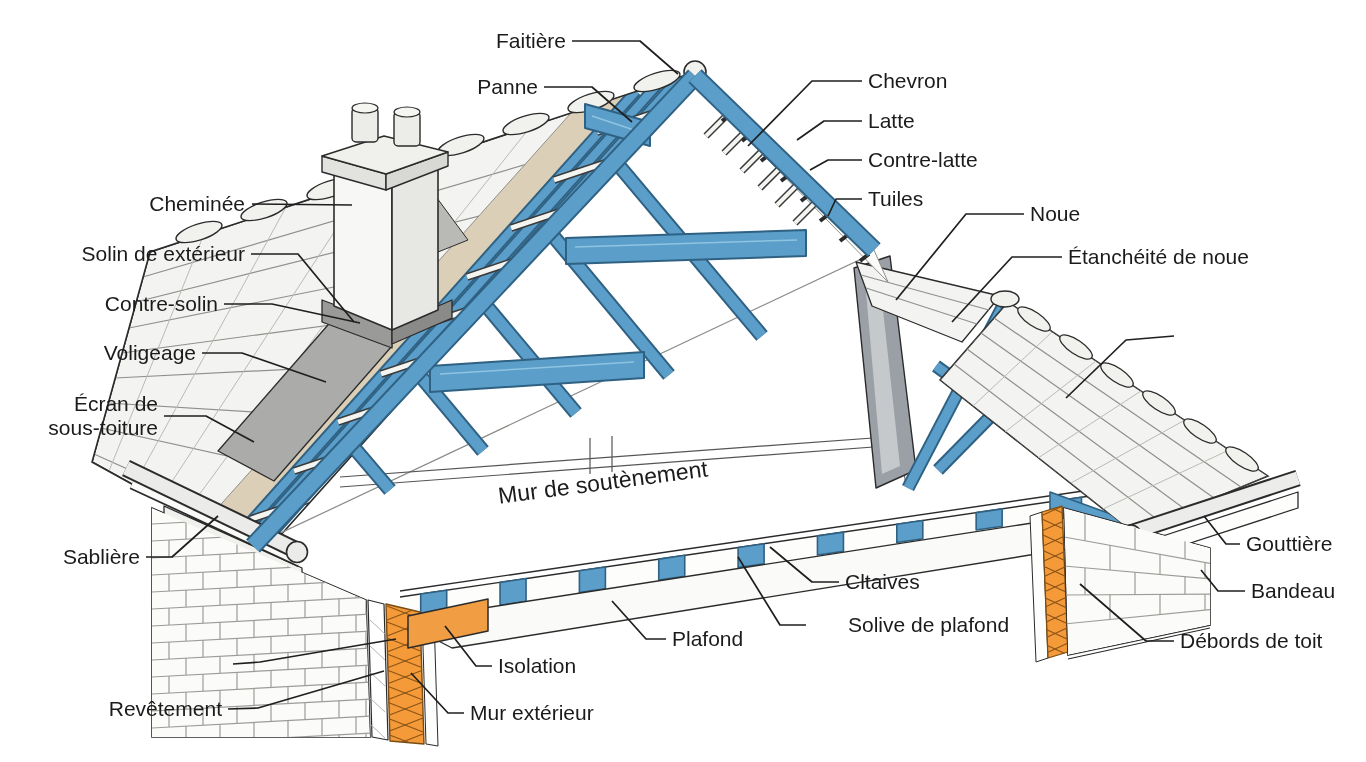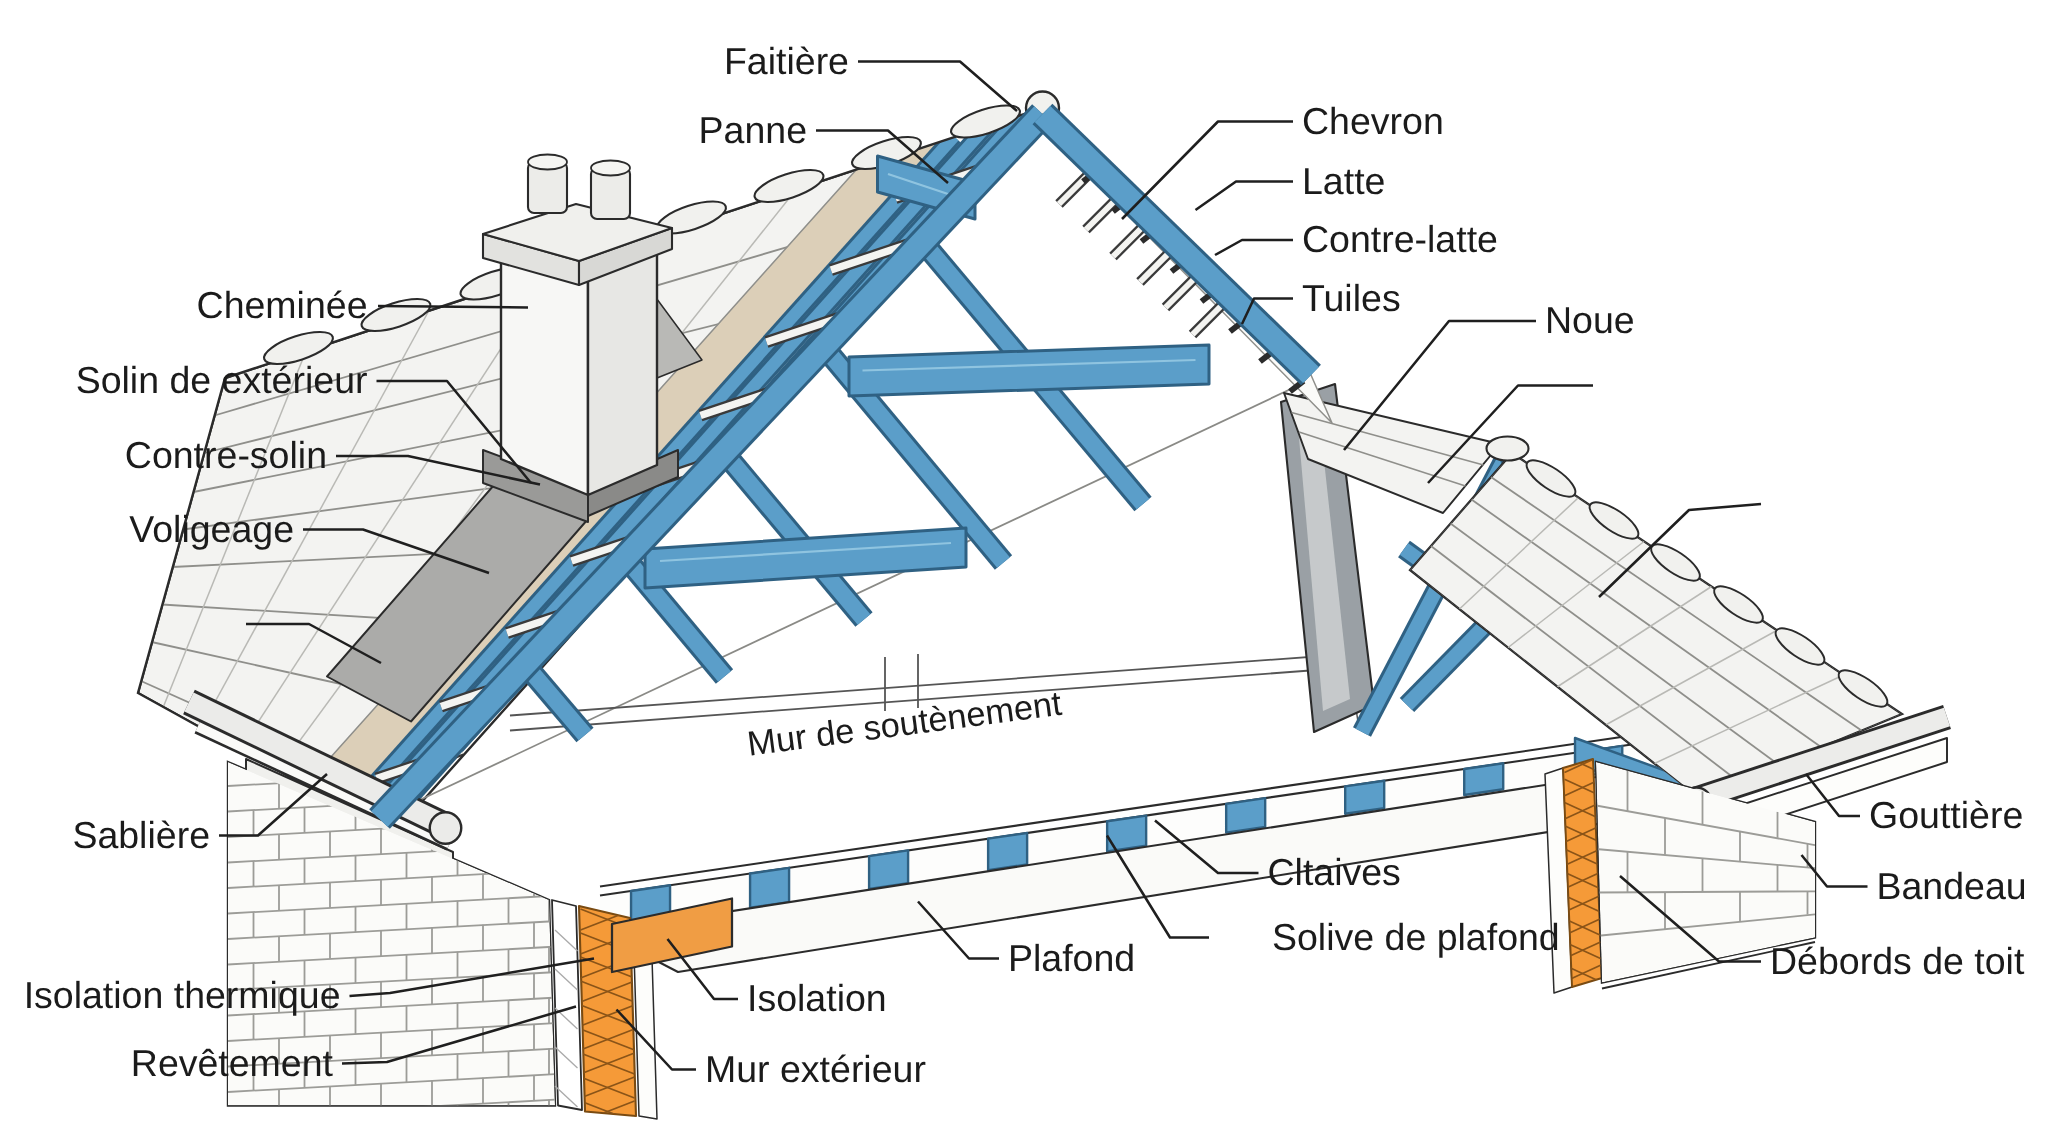--- a/index.html
+++ b/index.html
@@ -1,20 +1,20 @@
 <!DOCTYPE html>
 <html><head>
 <meta charset="utf-8">
 <style>
   html,body{margin:0;padding:0;background:#ffffff}
   .stage{position:relative;width:1366px;height:762px;background:#ffffff;overflow:hidden;
          font-family:"Liberation Sans",sans-serif}
   .stage svg{position:absolute;left:0;top:0}
   #labels{position:absolute;left:0;top:0;width:100%;height:100%}
-  .lbl{position:absolute;font-size:25px;line-height:1.12;color:#1b1b1b;white-space:nowrap}
+  .lbl{position:absolute;font-size:21px;line-height:1.12;color:#1b1b1b;white-space:nowrap}
 </style>
 </head>
 <body>
 
 <div class="stage">
   <svg id="diagram" width="1366" height="762" viewBox="0 0 1366 762">
       <defs>
         <clipPath id="slopeClip">
           <polygon points="695,72 150,252 92,462 262,556"></polygon>
         </clipPath>
@@ -442,26 +442,27 @@
       </g>
     </svg>
   <div id="labels">
       <div class="lbl" style="left: 566px; top: 41px; text-align: right; transform: translate(-100%, -50%);">Faitière</div>
       <div class="lbl" style="left: 538px; top: 87px; text-align: right; transform: translate(-100%, -50%);">Panne</div>
       <div class="lbl" style="left: 868px; top: 81px; transform: translate(0px, -50%);">Chevron</div>
       <div class="lbl" style="left: 868px; top: 121px; transform: translate(0px, -50%);">Latte</div>
       <div class="lbl" style="left: 868px; top: 160px; transform: translate(0px, -50%);">Contre-latte</div>
       <div class="lbl" style="left: 868px; top: 199px; transform: translate(0px, -50%);">Tuiles</div>
       <div class="lbl" style="left: 1030px; top: 214px; transform: translate(0px, -50%);">Noue</div>
+      <div class="lbl" style="left: 1068px; top: 257px; transform: translate(0px, -50%);">Étanchéité de noue</div>
       <div class="lbl" style="left: 245px; top: 204px; text-align: left; transform: translate(-100%, -50%);">Cheminée</div>
       <div class="lbl" style="left: 245px; top: 254px; text-align: right; transform: translate(-100%, -50%);">Solin de extérieur</div>
       <div class="lbl" style="left: 218px; top: 304px; text-align: right; transform: translate(-100%, -50%);">Contre-solin</div>
       <div class="lbl" style="left: 196px; top: 353px; text-align: right; transform: translate(-100%, -50%);">Voligeage</div>
+      <div class="lbl" style="left: 158px; top: 416px; white-space: normal; width: 130px; text-align: right; transform: translate(-100%, -50%);">Écran de sous-toiture</div>
       <div class="lbl" style="left: 140px; top: 557px; text-align: right; transform: translate(-100%, -50%);">Sablière</div>
-      <div class="lbl" style="left: 227px; top: 664px; text-align: right; transform: translate(-100%, -50%);">Isolation thermique</div>
       <div class="lbl" style="left: 222px; top: 709px; text-align: right; transform: translate(-100%, -50%);">Revêtement</div>
       <div class="lbl" style="left: 603px; top: 483px; font-size: 23px; text-align: center; transform: translate(-50%, -50%) rotate(-7.5deg);">Mur de soutènement</div>
       <div class="lbl" style="left: 1246px; top: 544px; transform: translate(0px, -50%);">Gouttière</div>
       <div class="lbl" style="left: 1251px; top: 591px; transform: translate(0px, -50%);">Bandeau</div>
       <div class="lbl" style="left: 1180px; top: 641px; transform: translate(0px, -50%);">Débords de toit</div>
       <div class="lbl" style="left: 845px; top: 582px; transform: translate(0px, -50%);">Cltaives</div>
       <div class="lbl" style="left: 848px; top: 625px; transform: translate(0px, -50%);">Solive de plafond</div>
       <div class="lbl" style="left: 672px; top: 639px; transform: translate(0px, -50%);">Plafond</div>
       <div class="lbl" style="left: 498px; top: 666px; transform: translate(0px, -50%);">Isolation</div>
       <div class="lbl" style="left: 470px; top: 713px; transform: translate(0px, -50%);">Mur extérieur</div>

